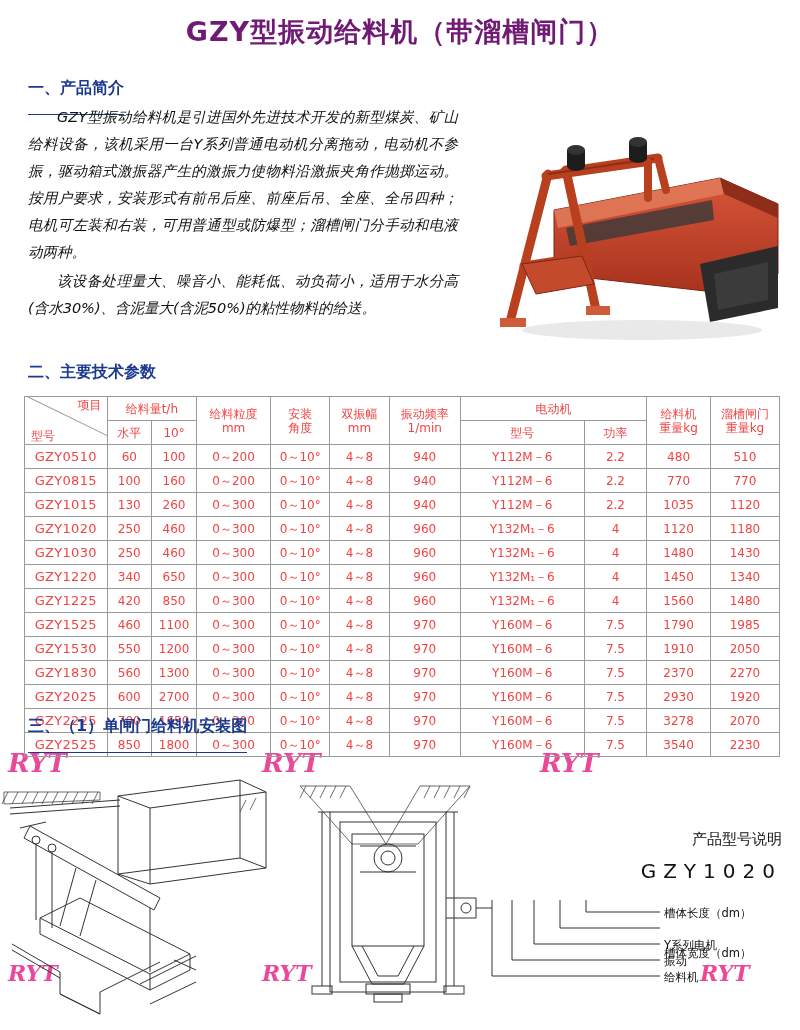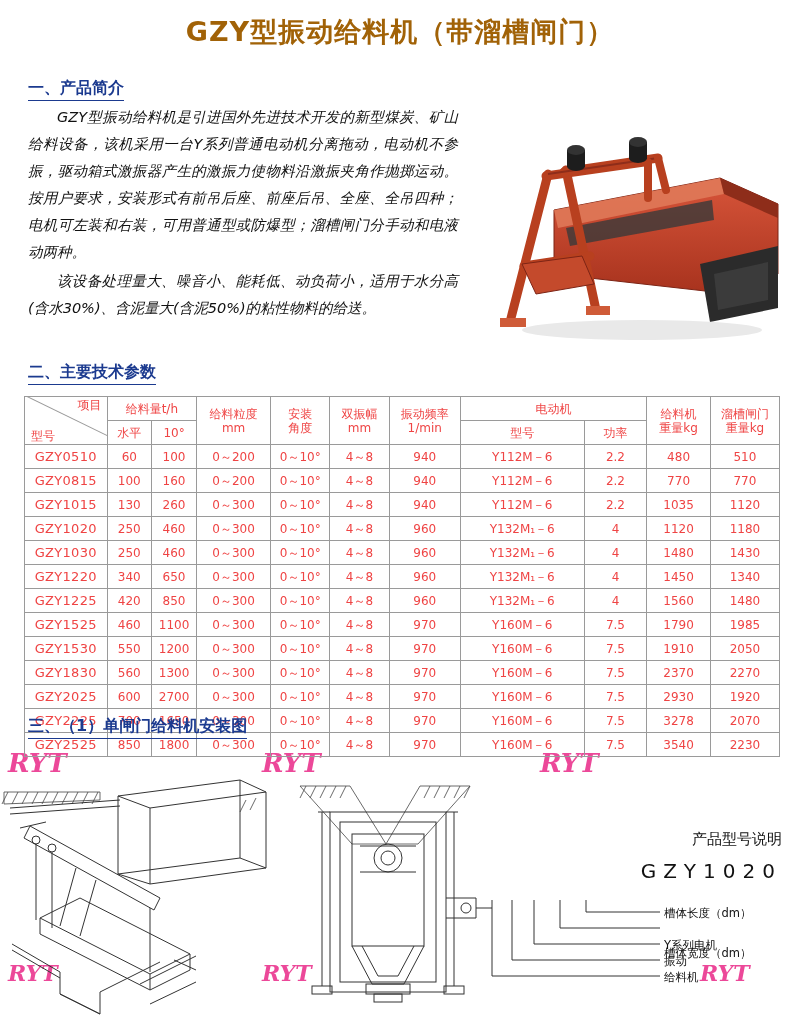--- a/index.html
+++ b/index.html
@@ -13,37 +13,37 @@
     position: relative;
     overflow: hidden;
   }
   .page { position: relative; width: 800px; height: 1030px; }
 
   
   .title {
     text-align: center;
     font-size: 27px;
     font-weight: bold;
-    color: #a16207;
+    color: #701a75;
     letter-spacing: 1px;
     padding-top: 14px;
     padding-bottom: 6px;
   }
 
   
   .section-head {
     color: #1b3a8f;
     font-weight: bold;
     font-size: 16px;
     margin: 10px 0 4px 28px;
   }
   .section-head .ul {
     display: inline-block;
     border-bottom: 1px solid #1b3a8f;
-    padding-bottom: 1px;
+    padding-bottom: 15px;
   }
 
   
   .intro {
     position: absolute;
     left: 28px;
     top: 104px;
     width: 430px;
     font-size: 14.5px;
     line-height: 27px;

